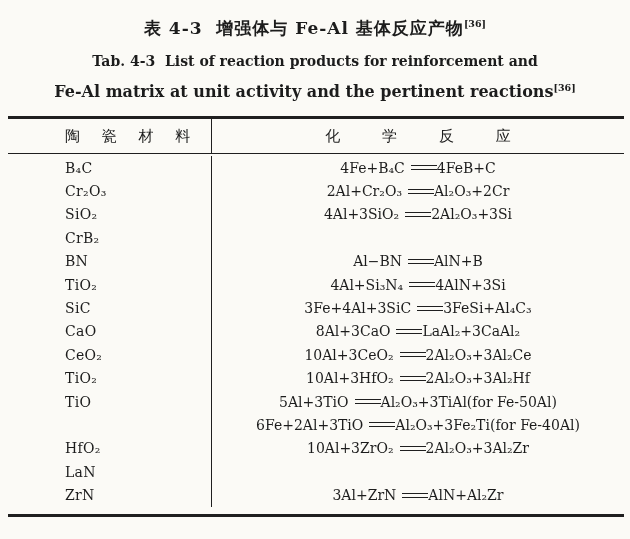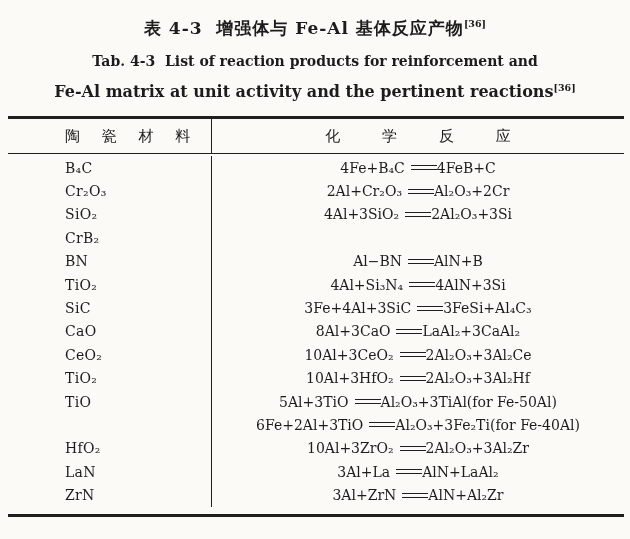--- a/index.html
+++ b/index.html
@@ -130,21 +130,20 @@
         <div class="c2"><span class="rxn"><span>6Fe+2Al+3TiO</span><span class="eq"></span><span>Al₂O₃+3Fe₂Ti(for Fe-40Al)</span></span></div>
       </div>
 
       <div class="trow">
         <div class="c1 mat">HfO₂</div>
         <div class="c2"><span class="rxn"><span>10Al+3ZrO₂</span><span class="eq"></span><span>2Al₂O₃+3Al₂Zr</span></span></div>
       </div>
 
       <div class="trow">
         <div class="c1 mat">LaN</div>
-        <div class="c2"><span class="rxn"><span>3Al+La</span><span class="eq"></span><span>AlN+LaAl₂</span></span></div>
       </div>
 
       <div class="trow">
         <div class="c1 mat">ZrN</div>
         <div class="c2"><span class="rxn"><span>3Al+ZrN</span><span class="eq"></span><span>AlN+Al₂Zr</span></span></div>
       </div>
 
     </div>
   </div>
 </div>

